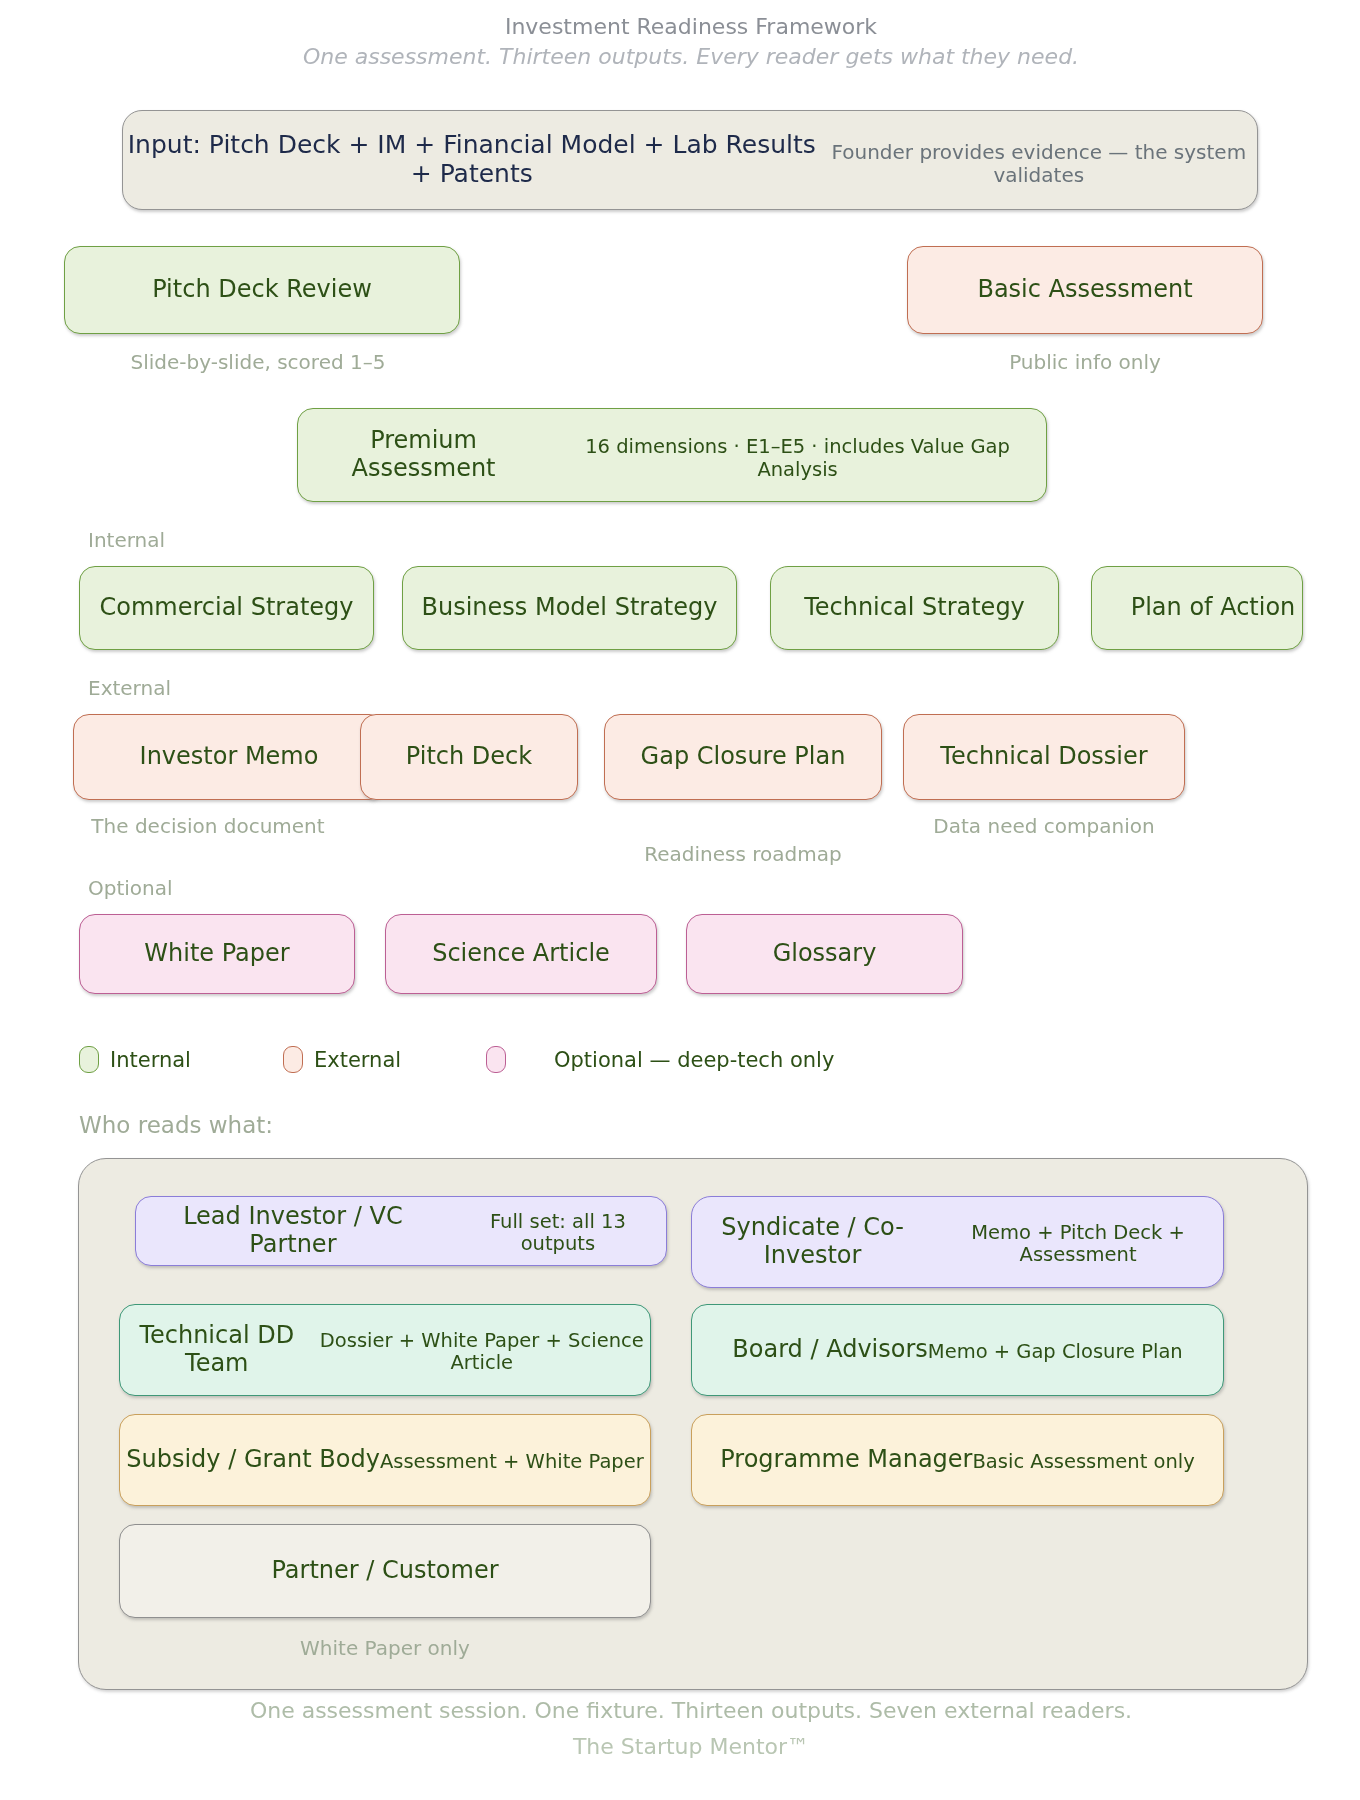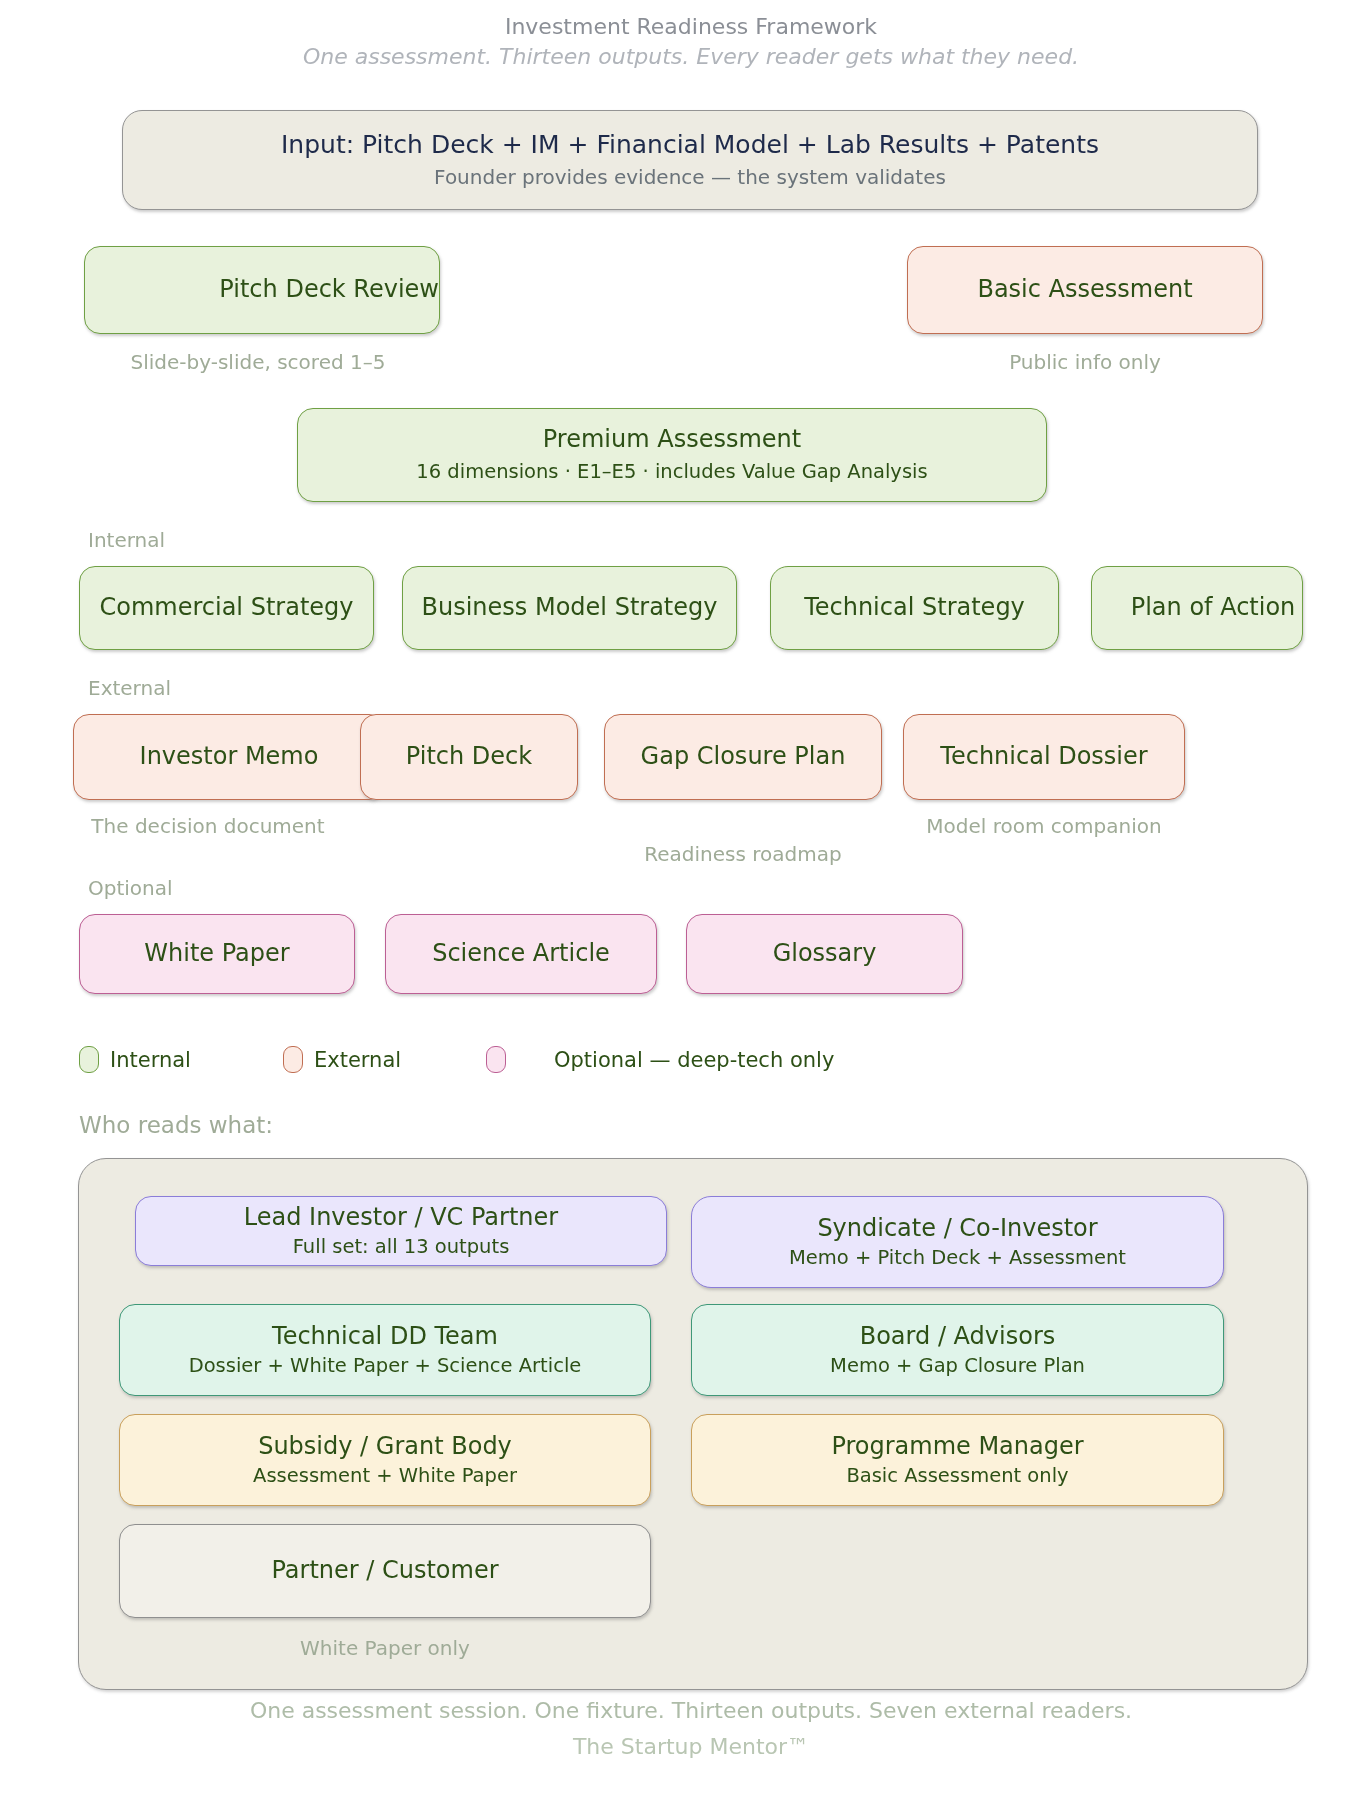--- a/index.html
+++ b/index.html
@@ -9,21 +9,21 @@
   }
   .abs { position:absolute; }
 
   .hdr-title { width:1224px; left:79px; top:14px; text-align:center;
     font-size:22px; color:#8b8f96; }
   .hdr-sub { width:1224px; left:79px; top:44px; text-align:center;
     font-size:22px; font-style:italic; color:#b0b4ba; }
 
   .box {
     position:absolute; box-sizing:border-box;
-    display:flex; flex-direction:column; align-items:center; justify-content:center;
+    display:flex; align-items:center; justify-content:center;
     border:1.7px solid; border-radius:16px; text-align:center;
     box-shadow:1px 2px 3px rgba(110,110,110,0.35);
   }
   .box .t  { font-size:24px; color:#2d5016; line-height:1.15; }
   .box .s  { font-size:19.5px; color:#2d5016; margin-top:7px; line-height:1.15; }
 
   .v-beige   { background:#edebe2; border-color:#949494; border-radius:20px; }
   .v-green   { background:#e8f2dc; border-color:#6fa044; }
   .v-salmon  { background:#fcebe4; border-color:#c06e52; }
   .v-pink    { background:#fae4f0; border-color:#bc5f94; }
@@ -61,21 +61,21 @@
 <div id="canvas">
 
   <div class="abs hdr-title">Investment Readiness Framework</div>
   <div class="abs hdr-sub">One assessment. Thirteen outputs. Every reader gets what they need.</div>
 
   <div class="box v-beige" style="left:122px; top:110px; width:1136px; height:100px;">
     <div class="input-title">Input: Pitch Deck + IM + Financial Model + Lab Results + Patents</div>
     <div class="input-sub">Founder provides evidence — the system validates</div>
   </div>
 
-  <div class="box v-green" style="left:84px; top:246px; width:356px; height:88px;align-items:flex-end;">
+  <div class="box v-green" style="left:64px; top:246px; width:396px; height:88px;">
     <div class="t">Pitch Deck Review</div>
   </div>
   <div class="caption" style="left:80px; top:350px; width:356px;">Slide-by-slide, scored 1–5</div>
 
   <div class="box v-salmon" style="left:907px; top:246px; width:356px; height:88px;">
     <div class="t">Basic Assessment</div>
   </div>
   <div class="caption" style="left:907px; top:350px; width:356px;">Public info only</div>
 
   <div class="box v-green" style="left:297px; top:408px; width:750px; height:94px;">
@@ -108,21 +108,21 @@
   </div>
   <div class="box v-salmon" style="left:604px; top:714px; width:278px; height:86px;">
     <div class="t">Gap Closure Plan</div>
   </div>
   <div class="box v-salmon" style="left:903px; top:714px; width:282px; height:86px;">
     <div class="t">Technical Dossier</div>
   </div>
 
   <div class="caption" style="left:79px; top:814px; width:258px;">The decision document</div>
   <div class="caption" style="left:604px; top:842px; width:278px;">Readiness roadmap</div>
-  <div class="caption" style="left:903px; top:814px; width:282px;">Model room companion</div>
+  <div class="caption" style="left:903px; top:814px; width:282px;">Data need companion</div>
 
   <div class="seclabel" style="left:88px; top:876px;">Optional</div>
 
   <div class="box v-pink" style="left:79px; top:914px; width:276px; height:80px;">
     <div class="t">White Paper</div>
   </div>
   <div class="box v-pink" style="left:385px; top:914px; width:272px; height:80px;">
     <div class="t">Science Article</div>
   </div>
   <div class="box v-pink" style="left:686px; top:914px; width:277px; height:80px;">

